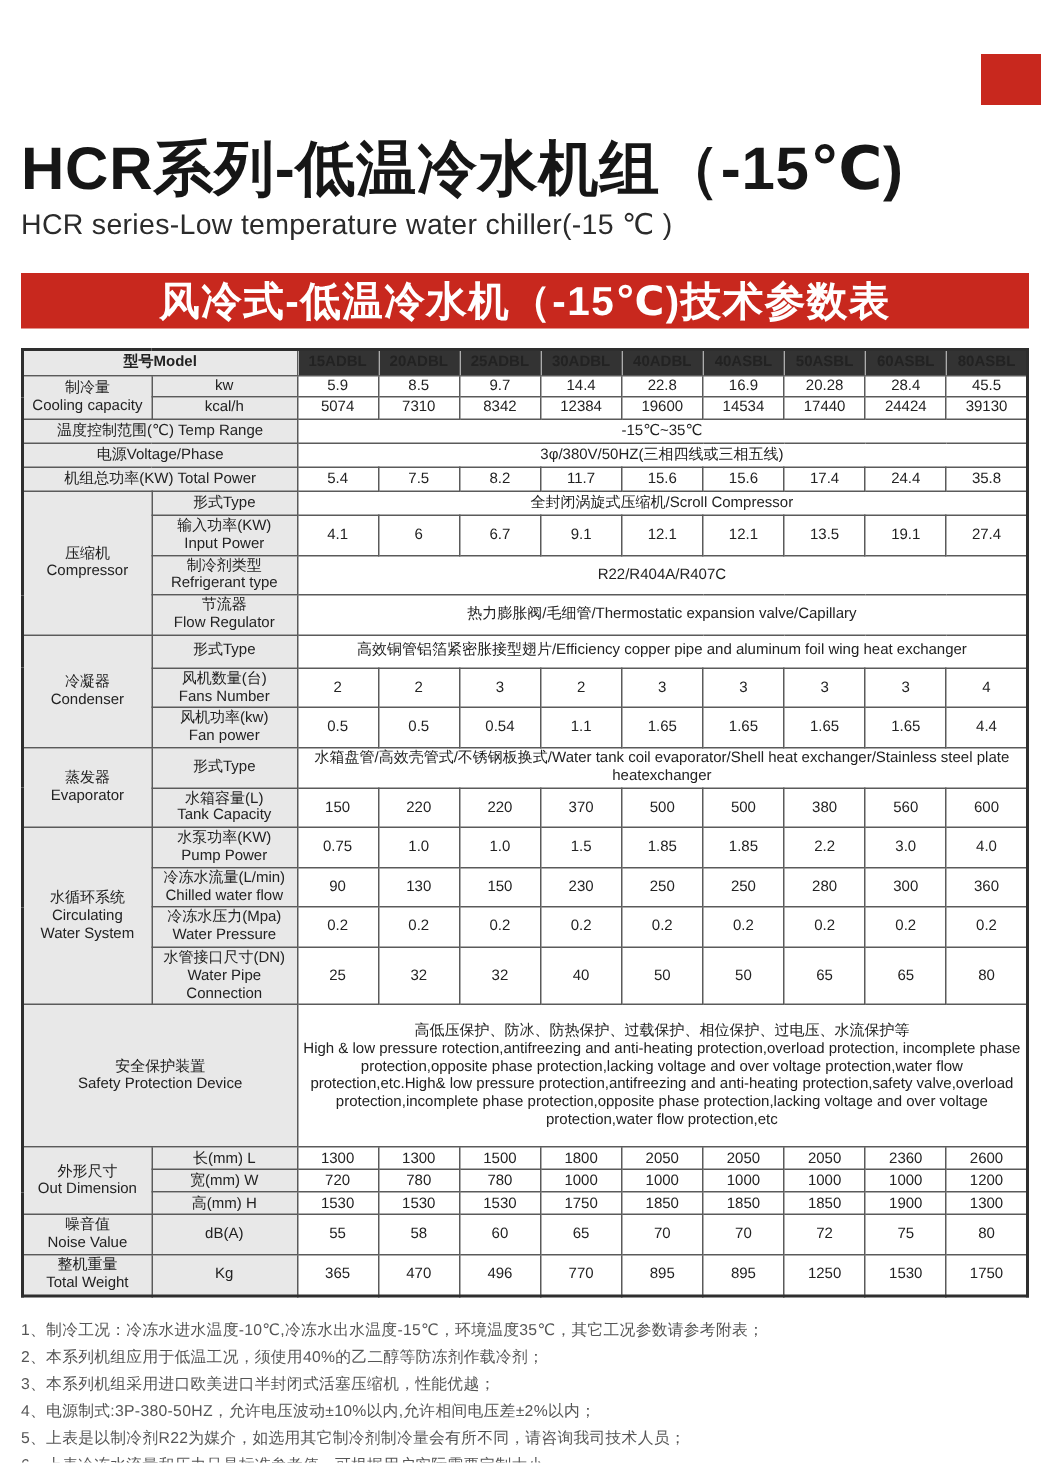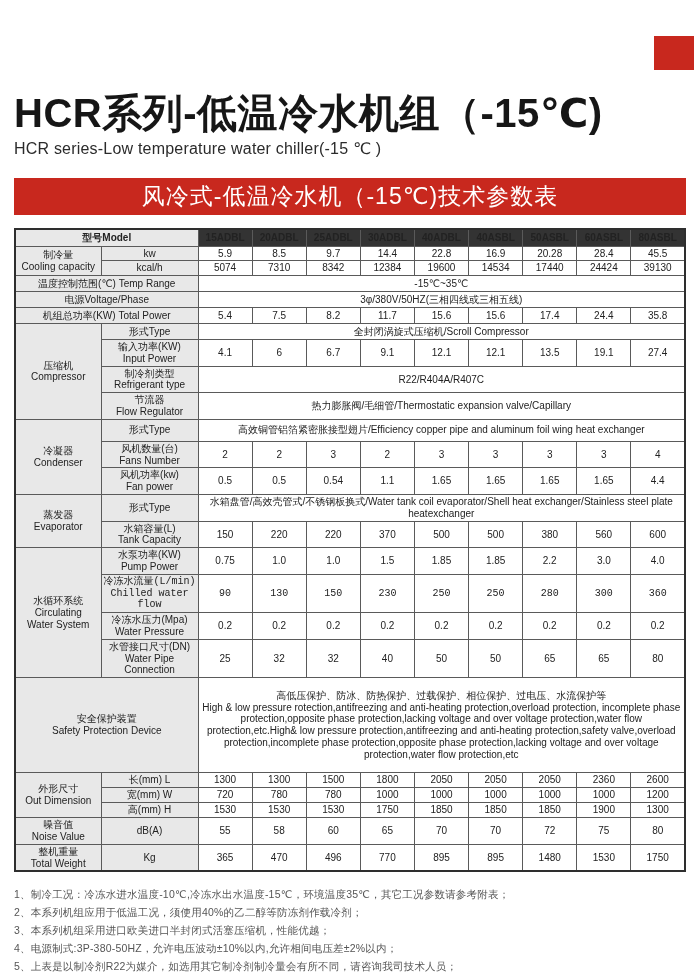--- a/index.html
+++ b/index.html
@@ -5,25 +5,25 @@
   * { margin:0; padding:0; box-sizing:border-box; }
   html,body { background:#fff; }
   body {
     width:700px; height:975px;
     font-family:"Liberation Sans","DejaVu Sans",sans-serif;
     color:#1a1a1a; overflow:hidden;
   }
   .page { position:relative; width:700px; height:975px; padding:0 14px; background:#fff; }
   .red-square { position:absolute; top:36px; right:6px; width:40px; height:34px; background:#c8281e; }
   .title { padding-top:90px; font-size:40px; font-weight:700; color:#161616; letter-spacing:.5px; line-height:1.15; }
-  .subtitle { margin-top:3px; font-size:16px; color:#2b2b2b; letter-spacing:.2px; }
+  .subtitle { margin-top:3px; font-size:19px; color:#2b2b2b; letter-spacing:.2px; }
   .banner {
     margin-top:20px; height:37px; background:#c8281e; color:#fff;
     display:flex; align-items:center; justify-content:center;
-    font-size:23px; font-weight:400; letter-spacing:1px;
+    font-size:27px; font-weight:700; letter-spacing:1px;
   }
   table.spec {
     margin-top:13px; width:672px; table-layout:fixed;
     border-collapse:collapse; border:2px solid #2e2e2e;
   }
   table.spec col.c1 { width:86px; }
   table.spec col.c2 { width:97px; }
   table.spec td {
     border:1px solid #5a5a5a; text-align:center; vertical-align:middle;
     font-size:10px; color:#222; line-height:1.18; padding:1px 2px;
@@ -210,21 +210,21 @@
           <td class="v">0.75</td>
           <td class="v">1.0</td>
           <td class="v">1.0</td>
           <td class="v">1.5</td>
           <td class="v">1.85</td>
           <td class="v">1.85</td>
           <td class="v">2.2</td>
           <td class="v">3.0</td>
           <td class="v">4.0</td>
         </tr>
-        <tr style="height: 22px; font-family: Liberation Mono, monospace;">
+        <tr style="height: 22px;">
           <td class="g">冷冻水流量(L/min)
 Chilled water flow</td>
           <td class="v">90</td>
           <td class="v">130</td>
           <td class="v">150</td>
           <td class="v">230</td>
           <td class="v">250</td>
           <td class="v">250</td>
           <td class="v">280</td>
           <td class="v">300</td>
@@ -318,21 +318,21 @@
         <tr style="height: 26px;">
           <td class="g">整机重量
 Total Weight</td>
           <td class="g">Kg</td>
           <td class="v">365</td>
           <td class="v">470</td>
           <td class="v">496</td>
           <td class="v">770</td>
           <td class="v">895</td>
           <td class="v">895</td>
-          <td class="v">1480</td>
+          <td class="v">1250</td>
           <td class="v">1530</td>
           <td class="v">1750</td>
         </tr>
       </tbody>
   </table>
 
   <div class="notes">
     <div>
         <div class="note-item">1、制冷工况：冷冻水进水温度-10℃,冷冻水出水温度-15℃，环境温度35℃，其它工况参数请参考附表；</div>
         <div class="note-item">2、本系列机组应用于低温工况，须使用40%的乙二醇等防冻剂作载冷剂；</div>

